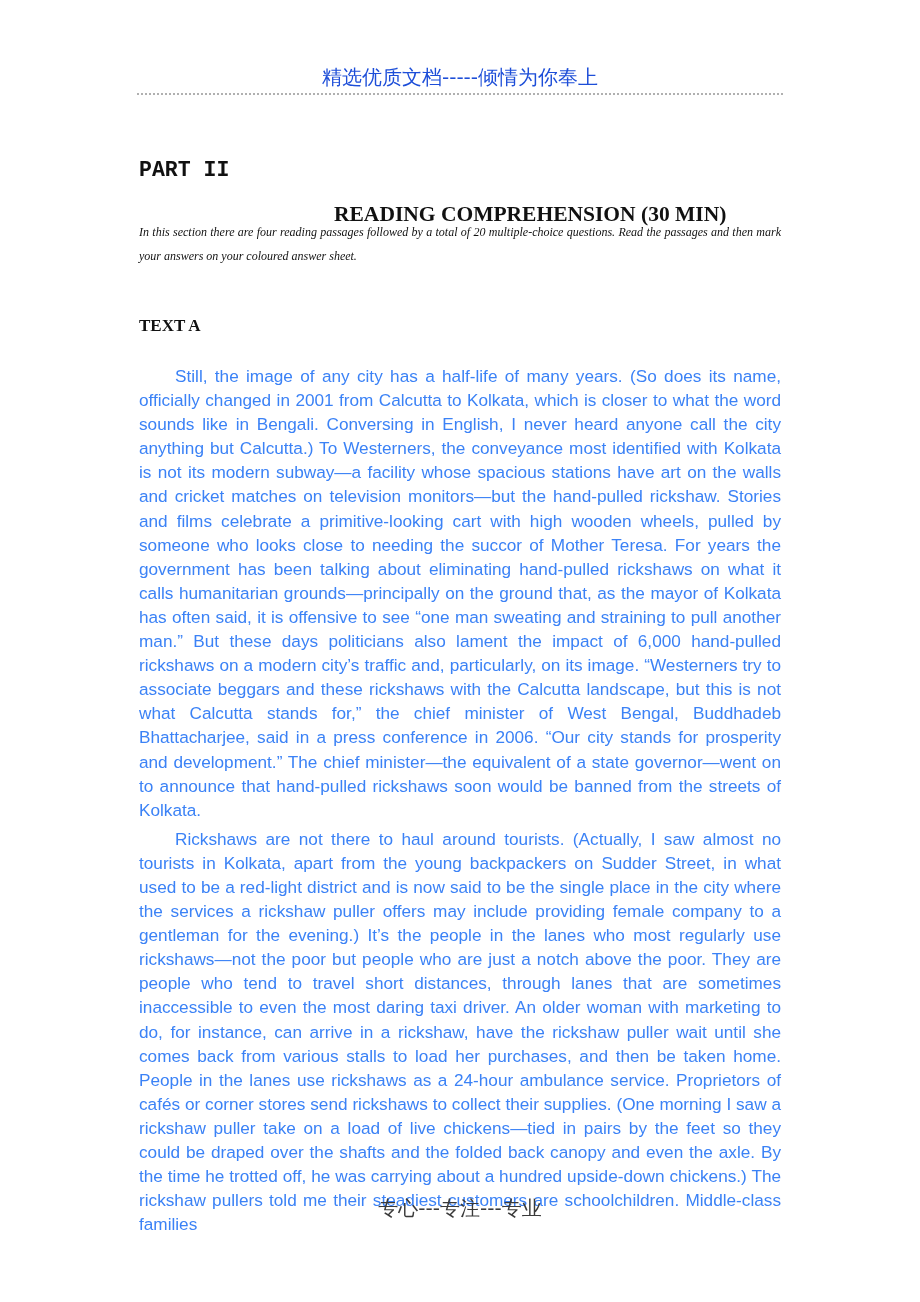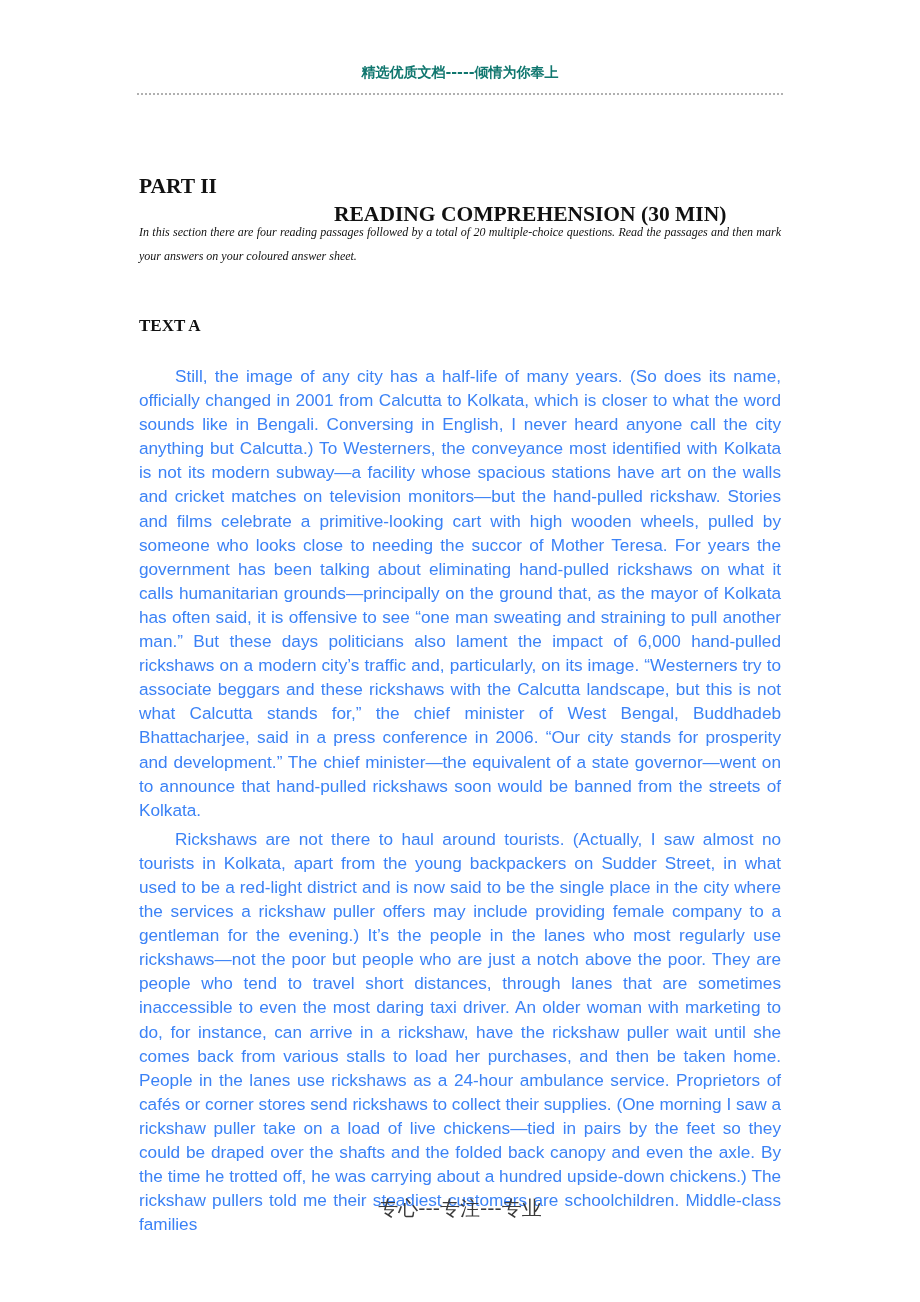--- a/index.html
+++ b/index.html
@@ -1,31 +1,31 @@
 <!DOCTYPE html>
 <html><head>
 <meta charset="utf-8">
 <style>
   html, body { margin: 0; padding: 0; background: #ffffff; }
   body { width: 920px; height: 1302px; position: relative; overflow: hidden; }
   .header-text {
     position: absolute; left: 0; width: 920px; top: 64px;
     text-align: center; font-family: "DejaVu Sans", sans-serif;
-    font-size: 14px; color: #0f766e; letter-spacing: 0px; font-weight: bold;
+    font-size: 20px; color: #1d4ed8; letter-spacing: 0px;
   }
   .header-rule {
     position: absolute; left: 137px; width: 646px; top: 93px; height: 0;
     border-top: 2px dotted #b0b0b0;
   }
   .page-title {
     position: absolute; left: 139px; top: 158px; width: 650px;
     font-family: "Liberation Serif", serif; font-weight: bold; font-size: 21.5px;
     color: #111; white-space: nowrap;
   }
-  .page-title .part { position: absolute; left: 0; top: 16px; }
+  .page-title .part { position: absolute; left: 0; top: 0; font-family: Liberation Mono, monospace; }
   .page-title .section { position: absolute; left: 195px; top: 0; margin-top: 44px; }
   .instructions {
     position: absolute; left: 139px; top: 220px; width: 642px;
     font-family: "Liberation Serif", serif; font-style: italic; font-size: 12px;
     line-height: 24px; text-align: justify; color: #111; margin: 0;
   }
   .text-heading {
     position: absolute; left: 139px; top: 316px;
     font-family: "Liberation Serif", serif; font-weight: bold; font-size: 17px; color: #111;
   }

